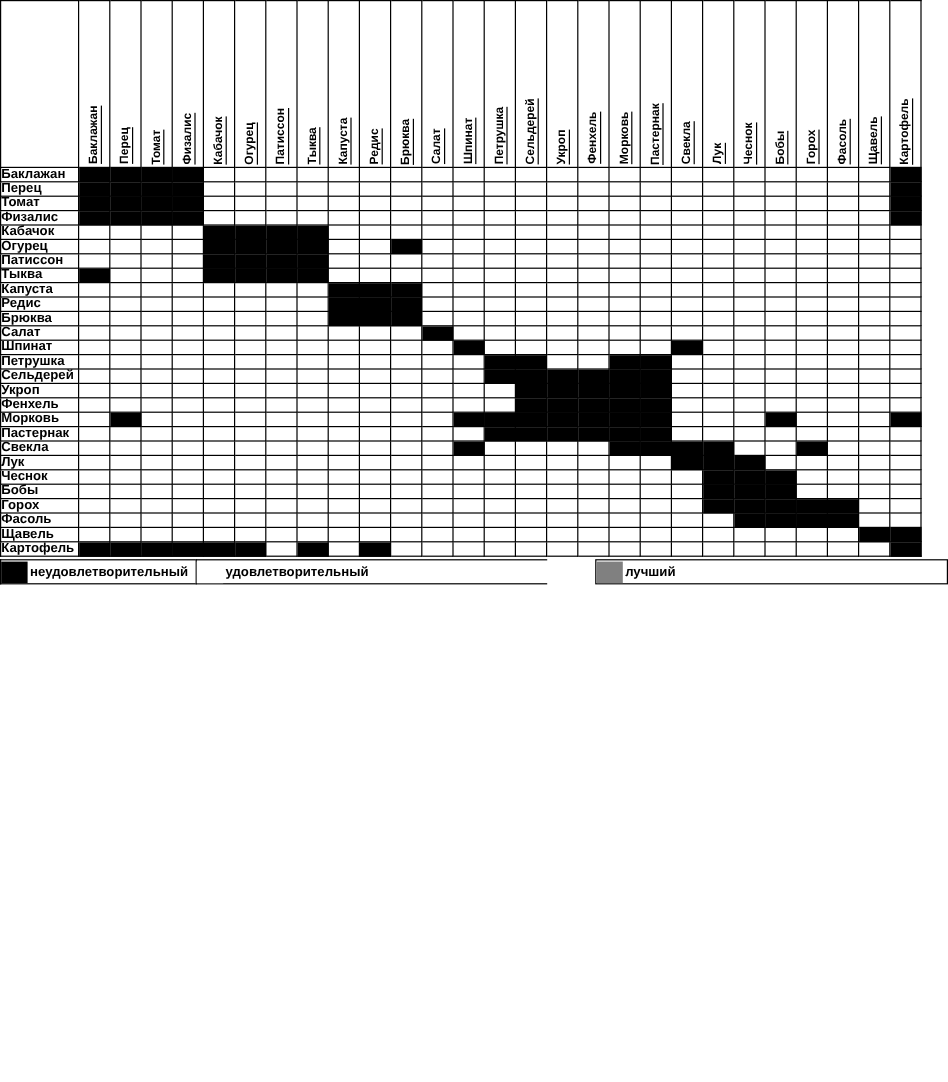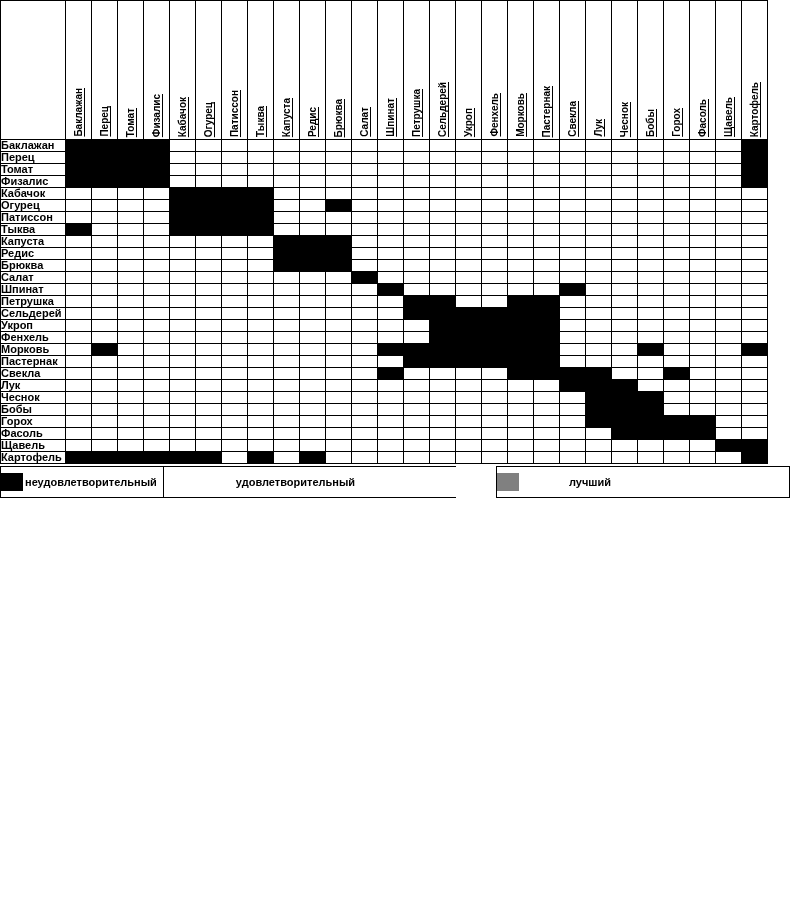--- a/index.html
+++ b/index.html
@@ -32,29 +32,29 @@
     line-height:11px;padding:1px 2px 0 3px;vertical-align:top;
     word-break:break-all;
   }
   td.cell{width:25px;}
   td.c0{background:#ffffff;}               
   td.c1{background:#000000;}               
   td.c2{background:#ffffff;}               
   td.c2 .sq{display:block;width:19px;height:calc(100% - 4px);background:#808080;margin:2px auto;}
 
   
-  .legend{display:flex;align-items:stretch;margin-top:2px;height:32px;font-size:11px;}
+  .legend{display:flex;align-items:stretch;margin-top:2px;height:21px;font-size:11px;}
   .legend .seg{display:flex;align-items:center;border:1px solid #000;border-right:none;}
   .legend .seg:last-child{border-right:1px solid #000;margin-left:40px;}
   .legend .swatch{width:22px;height:18px;display:block;}
   .legend .sw-black{background:#000;}
   .legend .sw-white{background:#fff;}
   .legend .sw-grey{background:#808080;}
   .legend .lbl{padding:0 6px 0 2px;white-space:nowrap;font-weight:bold;font-size:11px;}
-  .legend .seg.grow{flex:1;gap:48px;}
+  .legend .seg.grow{flex:1;}
 </style>
 </head>
 <body>
 
 <div id="page">
   <table class="matrix">
     <thead>
       <tr>
         <th class="corner"></th>
 

